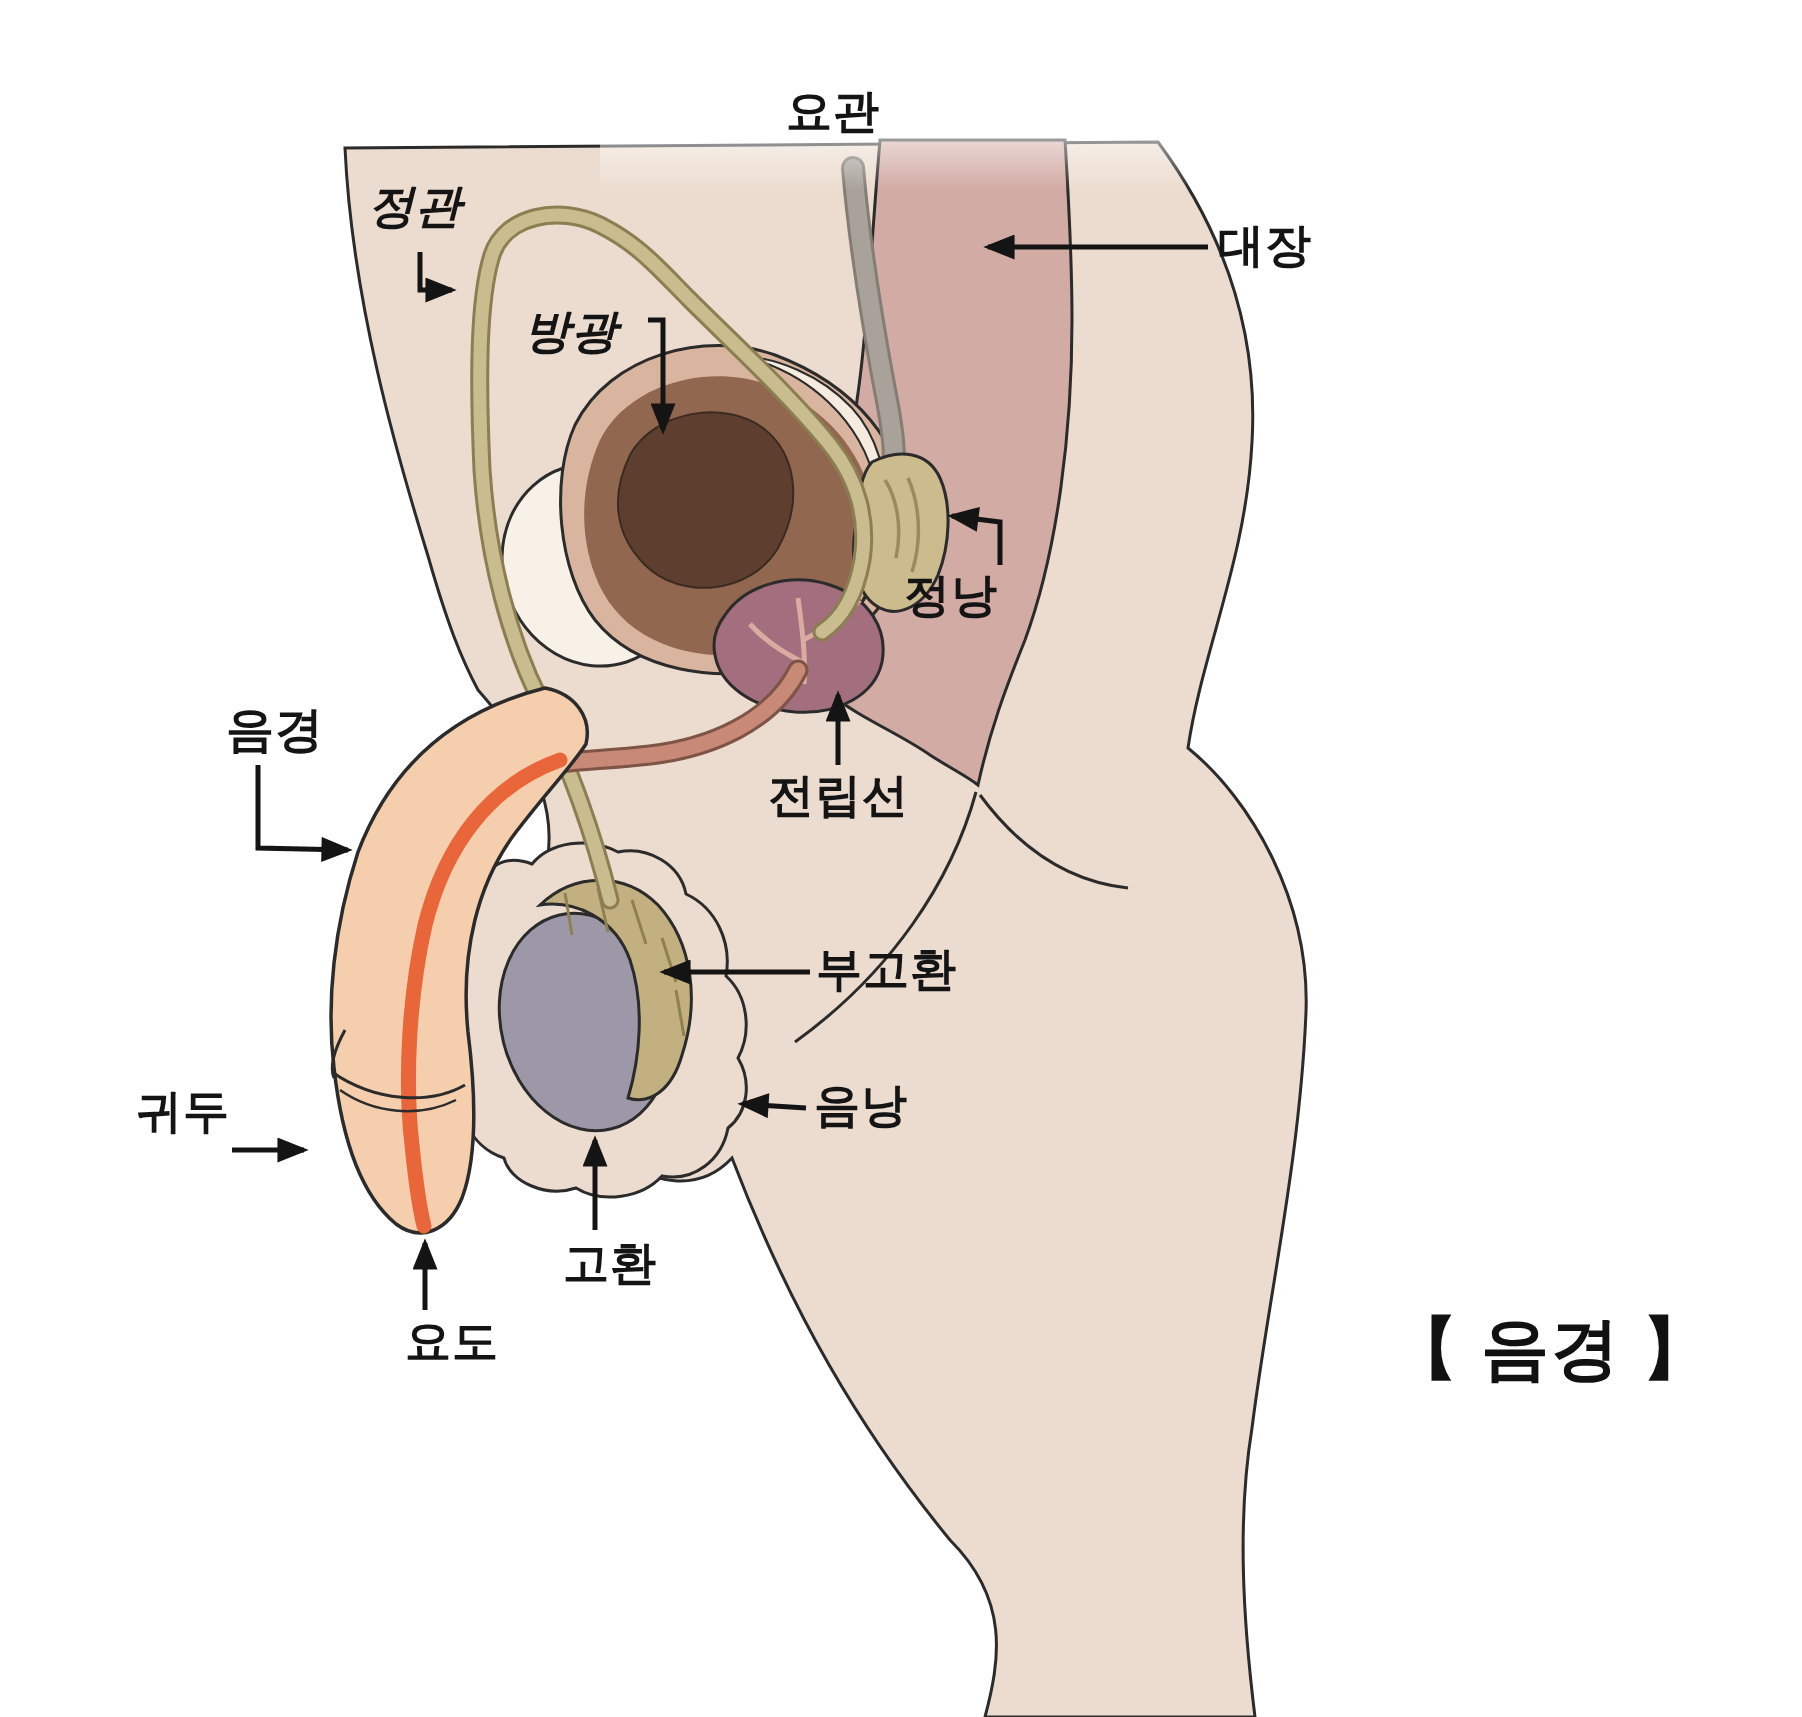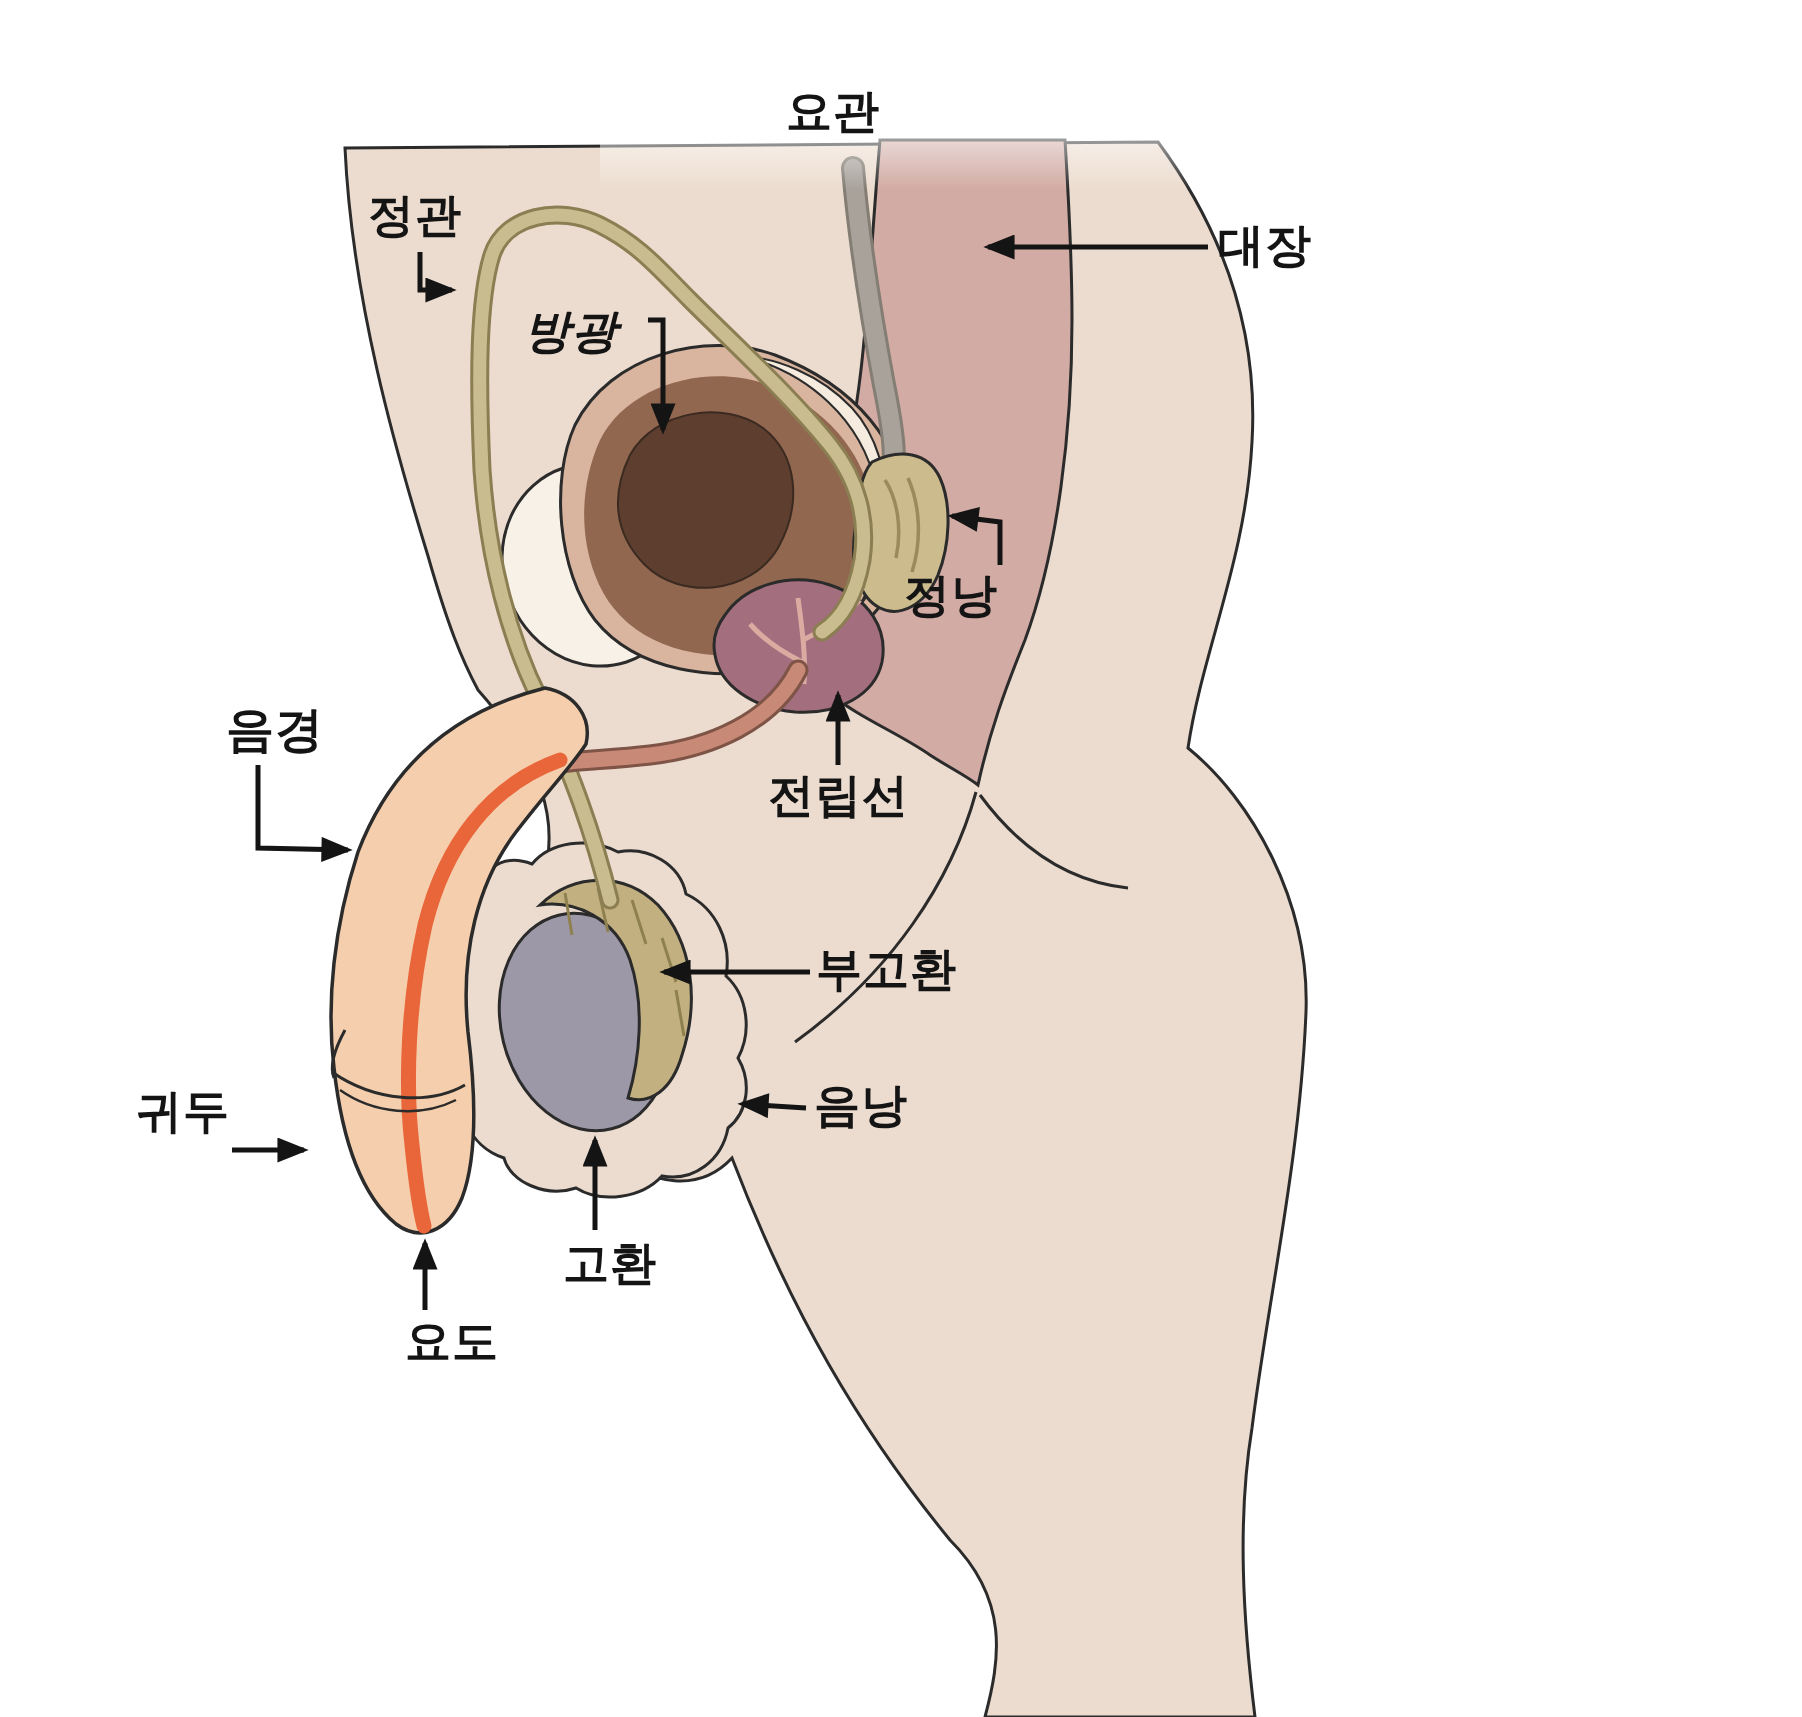--- a/index.html
+++ b/index.html
@@ -217,25 +217,26 @@
       <polyline points="258,765 258,848 348,850" marker-end="url(#ah)"></polyline>
       <line x1="810" y1="972" x2="664" y2="972" marker-end="url(#ah)"></line>
       <line x1="806" y1="1108" x2="742" y2="1104" marker-end="url(#ah)"></line>
       <line x1="232" y1="1150" x2="304" y2="1150" marker-end="url(#ah)"></line>
       <line x1="595" y1="1230" x2="595" y2="1140" marker-end="url(#ah)"></line>
       <line x1="425" y1="1310" x2="425" y2="1243" marker-end="url(#ah)"></line>
     </g>
   </svg>
 
   <div class="lbl" style="left:786px;top:88px;">요관</div>
-  <div class="lbl" style="left:368px;top:192px;">정관</div>
+  <div class="lbl" style="left:368px;top:183px;font-style:italic;">정관</div>
   <div class="lbl" style="left:524px;top:308px;font-style:italic;">방광</div>
   <div class="lbl" style="left:1218px;top:222px;">대장</div>
   <div class="lbl" style="left:904px;top:572px;">정낭</div>
   <div class="lbl" style="left:768px;top:772px;">전립선</div>
   <div class="lbl bold" style="left:226px;top:706px;">음경</div>
   <div class="lbl" style="left:816px;top:946px;">부고환</div>
   <div class="lbl" style="left:814px;top:1082px;">음낭</div>
   <div class="lbl" style="left:136px;top:1088px;">귀두</div>
   <div class="lbl" style="left:563px;top:1240px;">고환</div>
   <div class="lbl" style="left:405px;top:1318px;">요도</div>
 
+  <div class="caption" style="left:1390px;top:1314px;">【 음경 】</div>
 </div>
 
 </body></html>

